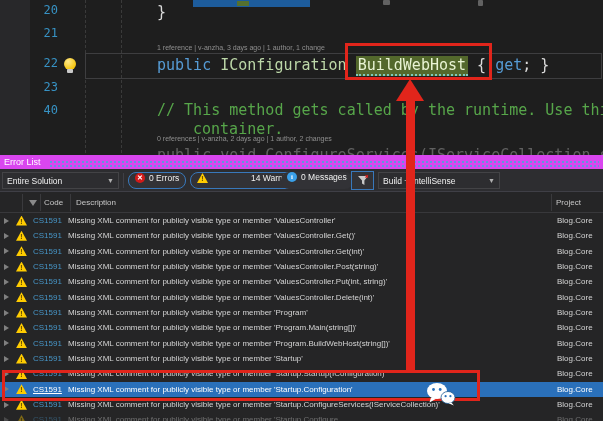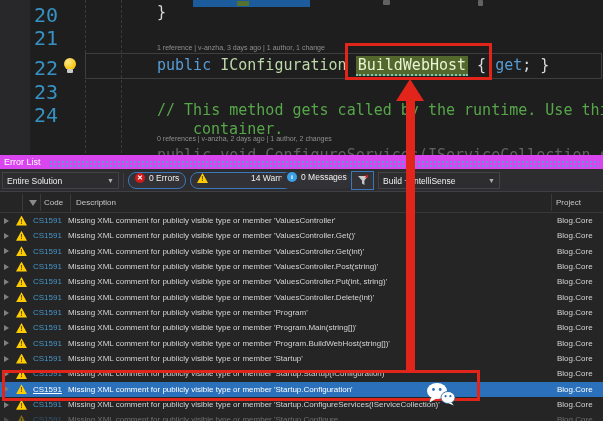--- a/index.html
+++ b/index.html
@@ -7,21 +7,21 @@
   .screen {
     position:relative; width:603px; height:421px; overflow:hidden;
     background:#1e1e1e; font-family:"Liberation Sans", sans-serif;
     -webkit-font-smoothing:antialiased;
   }
   
   .editor { position:absolute; left:0; top:0; width:603px; height:155px; overflow:hidden; background:#1e1e1e; }
   .glyph-margin { position:absolute; left:0; top:0; width:30px; height:155px; background:#28282a; }
   .indent-guide { position:absolute; top:0; height:153px; width:0; border-left:1px dashed #3a3a3a; }
   .linenum { position:absolute; left:28px; width:30px; text-align:right;
-    font-family:"DejaVu Sans Mono", monospace; font-size:20px; color:#3792c4; }
+    font-family:"DejaVu Sans Mono", monospace; font-size:12px; color:#3792c4; }
   .codeline { position:absolute; left:157px; white-space:pre;
     font-family:"DejaVu Sans Mono", monospace; font-size:15px; color:#dcdcdc; }
   .codelens { position:absolute; left:157px; white-space:pre; font-size:7px; color:#8f8f8f; }
   .kw { color:#569cd6; }
   .type { color:#bcd7a8; }
   .comment { color:#57a64a; }
   .sym-highlight {
     background:#53682c; color:#e9f4d4; padding:0 2px;
     border-bottom:2px dotted #7cc9bd;
   }
@@ -106,21 +106,21 @@
 
     <div class="sel-top"></div>
     <div class="sel-top-green"></div>
     <div class="glyph-bottom" style="left:383px; width:7px; height:5px;"></div>
     <div class="glyph-bottom" style="left:478px; width:5px; height:6px;"></div>
 
     <div class="linenum" style="top:3px;">20</div>
     <div class="linenum" style="top:26px;">21</div>
     <div class="linenum" style="top:56px;">22</div>
     <div class="linenum" style="top:80px;">23</div>
-    <div class="linenum" style="top:103px;">24</div>
+    <div class="linenum" style="top:103px;">40</div>
 
     <div class="bulb">
       <div class="globe"></div>
         <div class="base"></div>
     </div>
 
     <div class="cur-line-box"></div>
 
     <div class="codeline" style="top:3px;">}</div>
     <div class="codelens" style="top:44px;">1 reference | v-anzha, 3 days ago | 1 author, 1 change</div>

